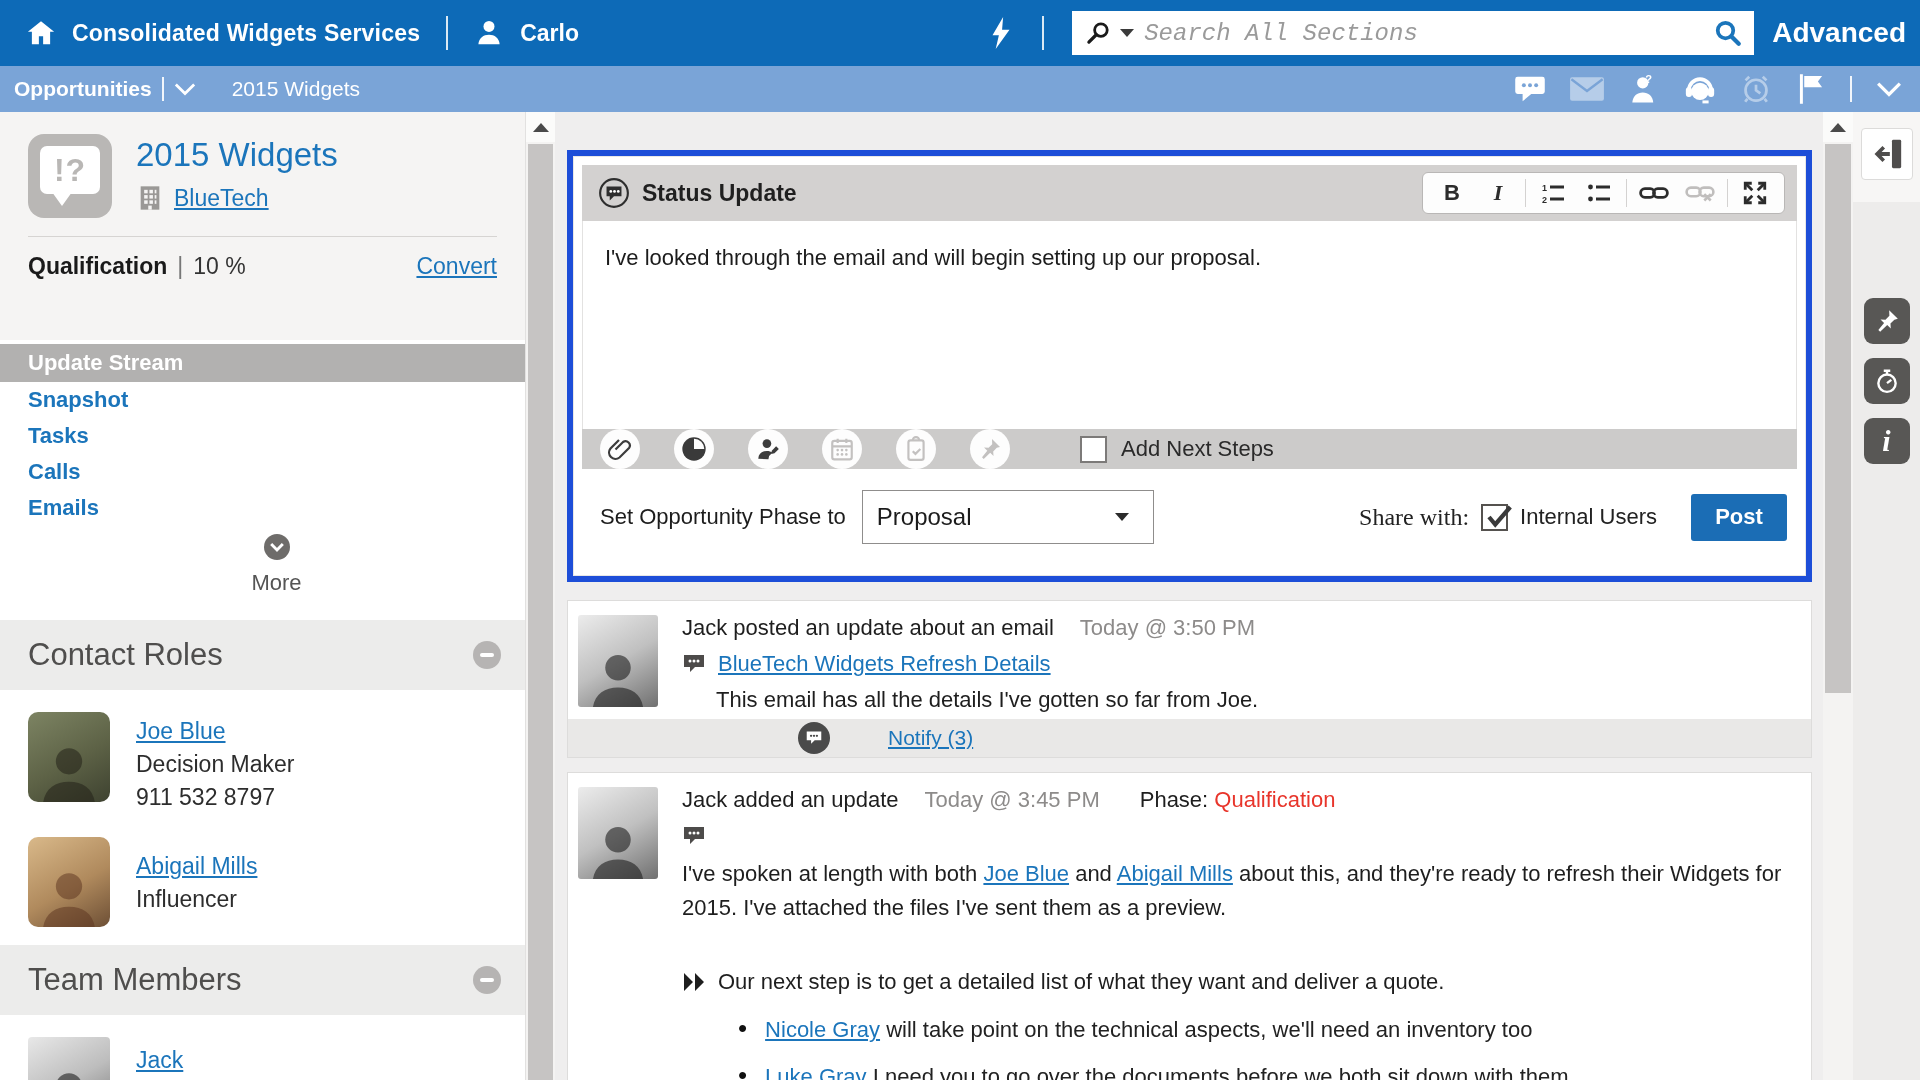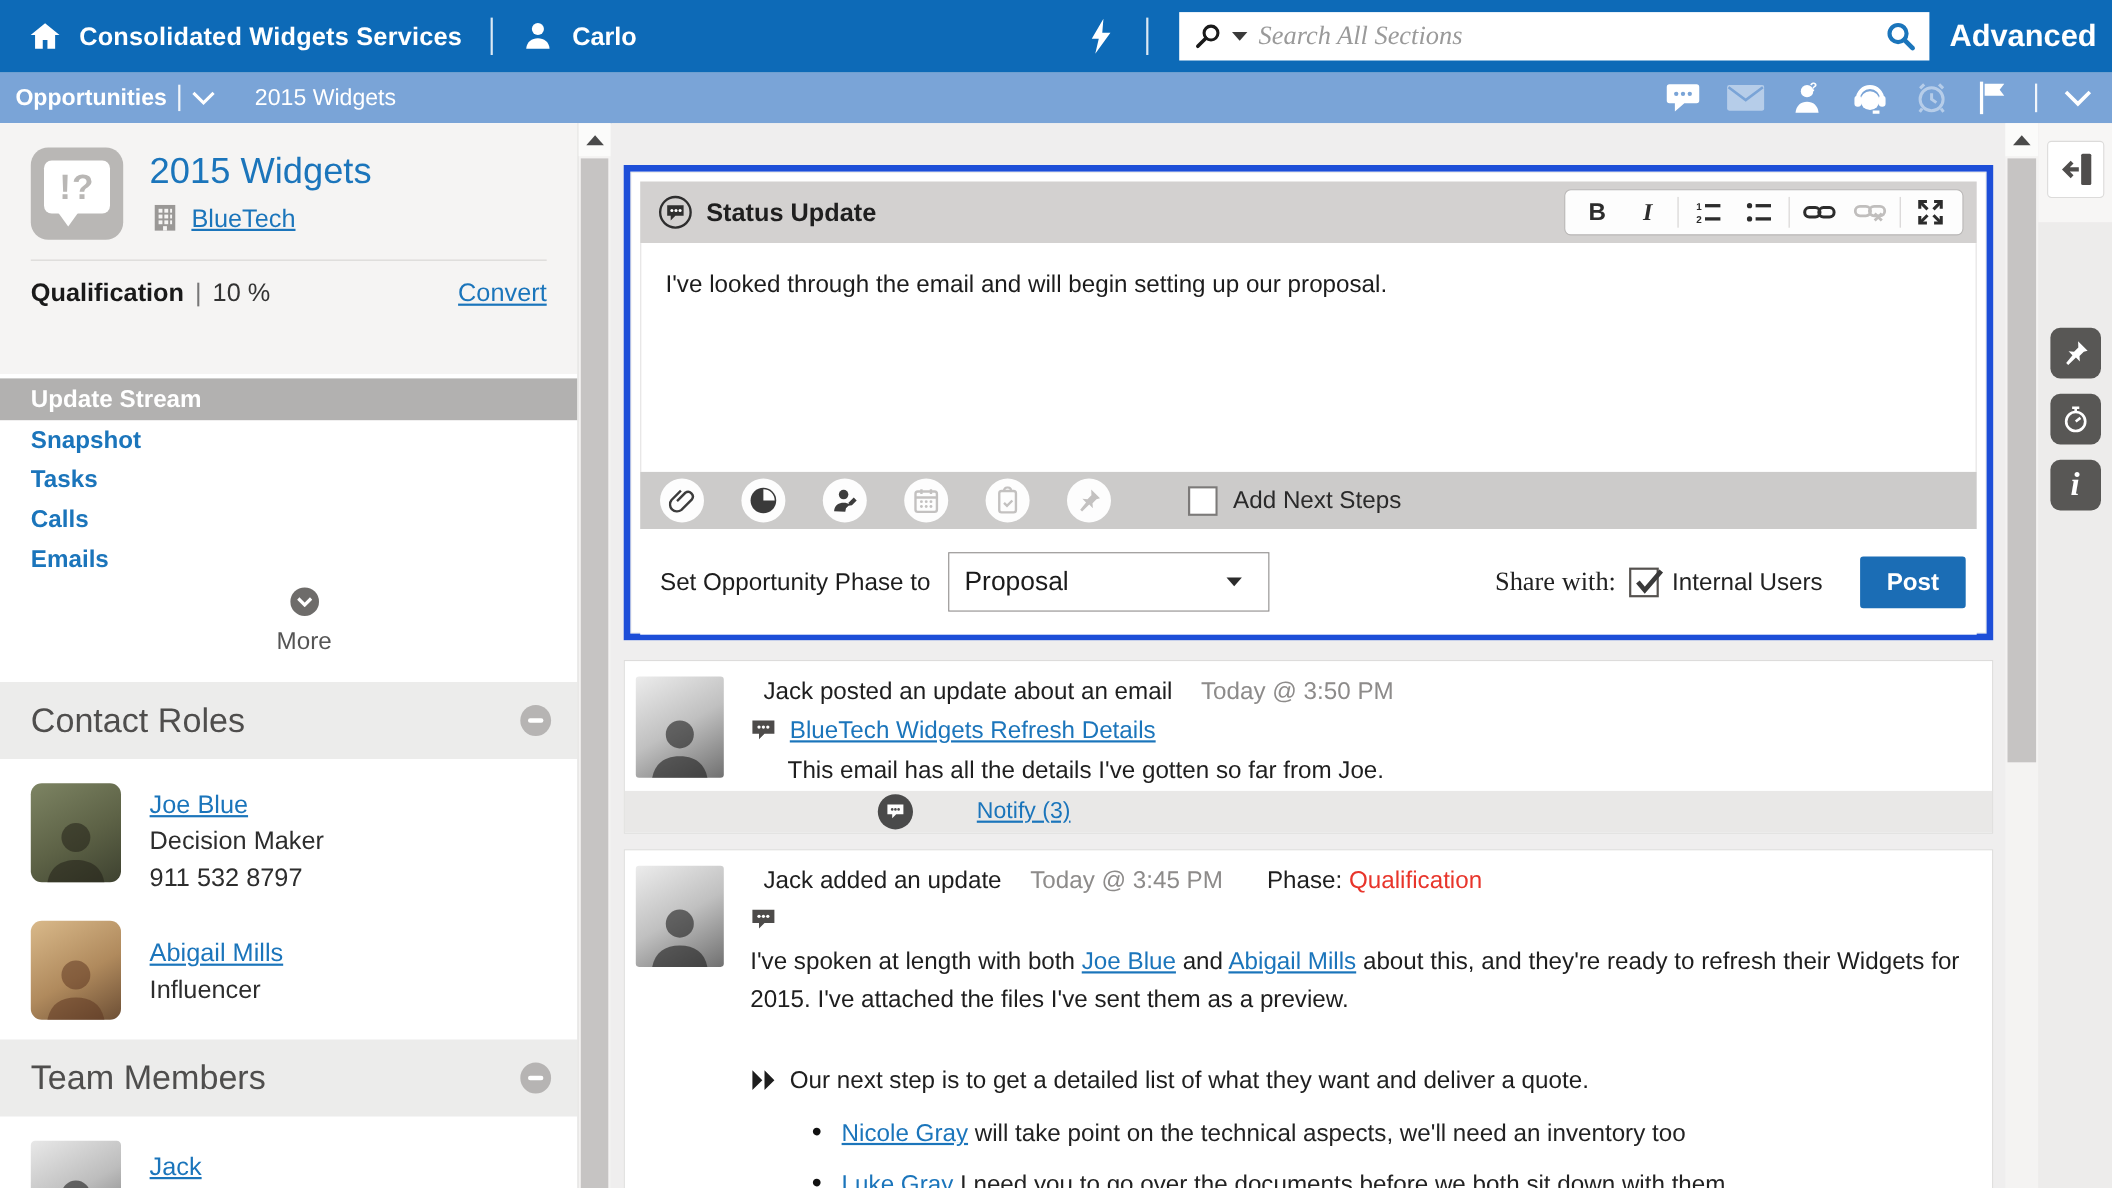--- a/index.html
+++ b/index.html
@@ -22,21 +22,21 @@
   .topbar-right { display:flex; align-items:center; padding-right:14px; }
   .bolt-btn { margin-right:18px; cursor:pointer; }
   .searchbox {
     width:682px; height:44px; background:#fff; display:flex; align-items:center;
     padding:0 6px 0 12px; margin-left:18px;
   }
   .searchbox .mag { color:#1a1a1a; }
   .caret { width:0; height:0; border-left:7px solid transparent; border-right:7px solid transparent;
            border-top:8px solid #3a3a3a; margin:0 10px 0 8px; }
   .search-input {
-    flex:1; border:none; outline:none; font-family:Liberation Serif, serif;
+    flex:1; border:none; outline:none; font-family:Liberation Mono, monospace;
     font-style:italic; font-size:24px; color:#c2410c; background:transparent;
   }
   .search-input::placeholder { color:#9a9a9a; font-style:italic; }
   .search-go { width:40px; height:38px; display:flex; align-items:center; justify-content:center; cursor:pointer; color:var(--accent); }
   .advanced { font-size:28px; font-weight:bold; margin-left:18px; cursor:pointer; }
 
   
   .navbar {
     position:absolute; top:66px; left:0; width:1920px; height:46px;
     background:var(--nav-bg); color:#fff; display:flex; align-items:center;
@@ -125,21 +125,21 @@
   .rtf-btn { width:46px; height:34px; display:flex; align-items:center; justify-content:center;
     color:#2c2c2c; cursor:pointer; font-size:22px; }
   .rtf-btn.b { font-weight:bold; }
   .rtf-btn.i { font-style:italic; font-family:"Liberation Serif", serif; font-weight:bold; }
   .rtf-btn.disabled { color:#c0bebd; }
   .rtf-sep { width:1px; height:28px; background:#d4d2d1; margin:0 4px; }
 
   .composer-body { height:208px; border-left:1px solid #e3e2e1; border-right:1px solid #e3e2e1;
     padding:24px 22px; font-size:22px; color:#1c1c1c; background:#fff; }
 
-  .composer-tools { background:#cccbca; height:52px; display:flex; align-items:center; gap:34px; padding:0 0 0 18px; }
+  .composer-tools { background:#cccbca; height:40px; display:flex; align-items:center; gap:34px; padding:0 0 0 18px; }
   .tool-circle { width:40px; height:40px; border-radius:50%; background:#fdfdfd; display:flex;
     align-items:center; justify-content:center; color:#3c3c3c; cursor:pointer; }
   .tool-circle.dim { color:#c3c1c0; cursor:default; }
   .next-steps { display:flex; align-items:center; gap:14px; margin-left:36px; cursor:pointer; }
   .checkbox { width:27px; height:27px; background:#fff; border:2px solid #7c7a79; }
   .next-steps .lbl { font-size:22px; color:#2a2a2a; }
 
   .composer-foot { height:96px; display:flex; align-items:center; padding:0 10px 0 18px; background:#fff; }
   .phase-label { font-size:22px; color:#1d1d1d; }
   .phase-select {
@@ -159,21 +159,21 @@
   }
 
   .feed-card { position:absolute; left:11px; background:#fff; border:1px solid #dddcdb; width:1245px; }
   .card1 { top:488px; height:158px; }
   .card2 { top:660px; height:460px; }
   .fc-body { display:flex; padding:14px 16px 0 10px; }
   .fc-avatar { width:80px; height:92px; flex:none; border-radius:3px; position:relative; overflow:hidden;
     background:linear-gradient(150deg,#ececec 0%,#c0c0c0 50%,#707070 100%); }
   .fc-avatar svg { position:absolute; bottom:-4px; left:50%; transform:translateX(-50%); }
   .fc-content { padding-left:24px; flex:1; font-size:22px; }
-  .fc-header { display:flex; align-items:baseline; gap:26px;margin-left:12px; }
+  .fc-header { display:flex; align-items:baseline; gap:26px; }
   .fc-action { color:#1e1e1e; }
   .fc-time { color:#8d8b8a; }
   .fc-phase-label { color:#1e1e1e; margin-left:14px; }
   .fc-phase-value { color:var(--red); }
   .fc-linkrow { display:flex; align-items:center; gap:12px; margin-top:10px; color:#4d4b4a; }
   .fc-text { margin-top:12px; color:#1e1e1e; padding-left:34px; }
   .card1 .fc-text { margin-top:10px; }
   .fc-footer { position:absolute; left:0; right:0; bottom:0; height:38px; background:#e9e8e7;
     display:flex; align-items:center; gap:58px; padding-left:230px; }
   .notify-circle { width:32px; height:32px; border-radius:50%; background:#4a4a4a; display:flex;

